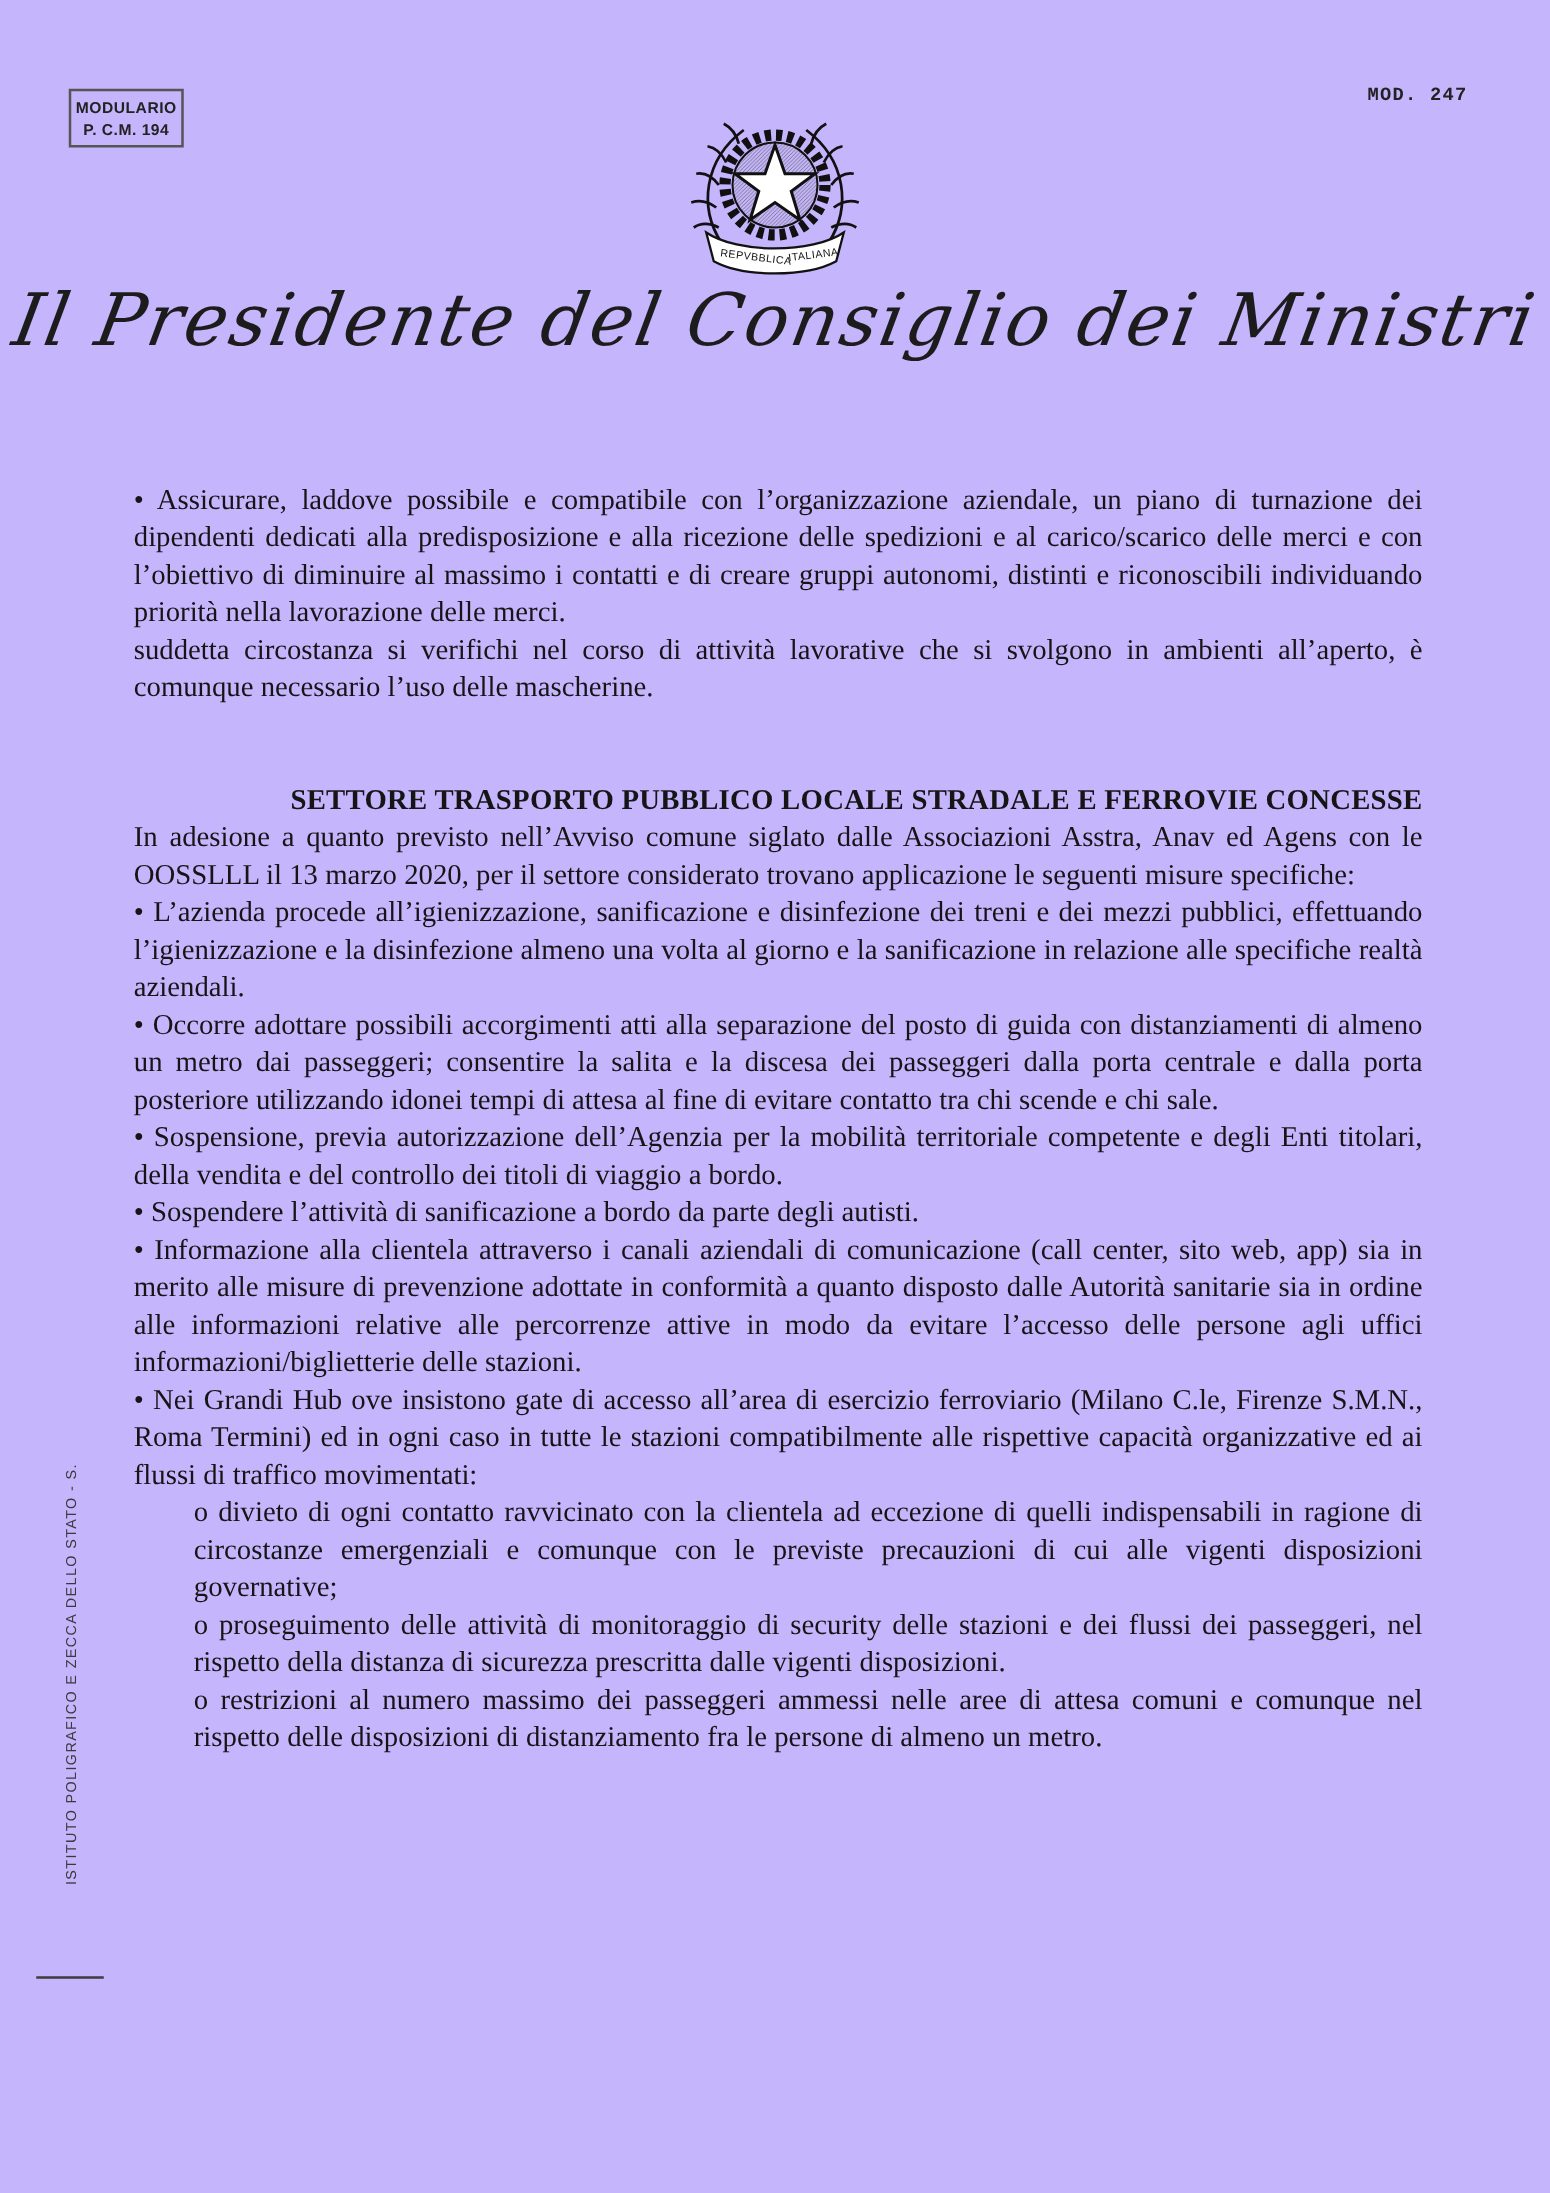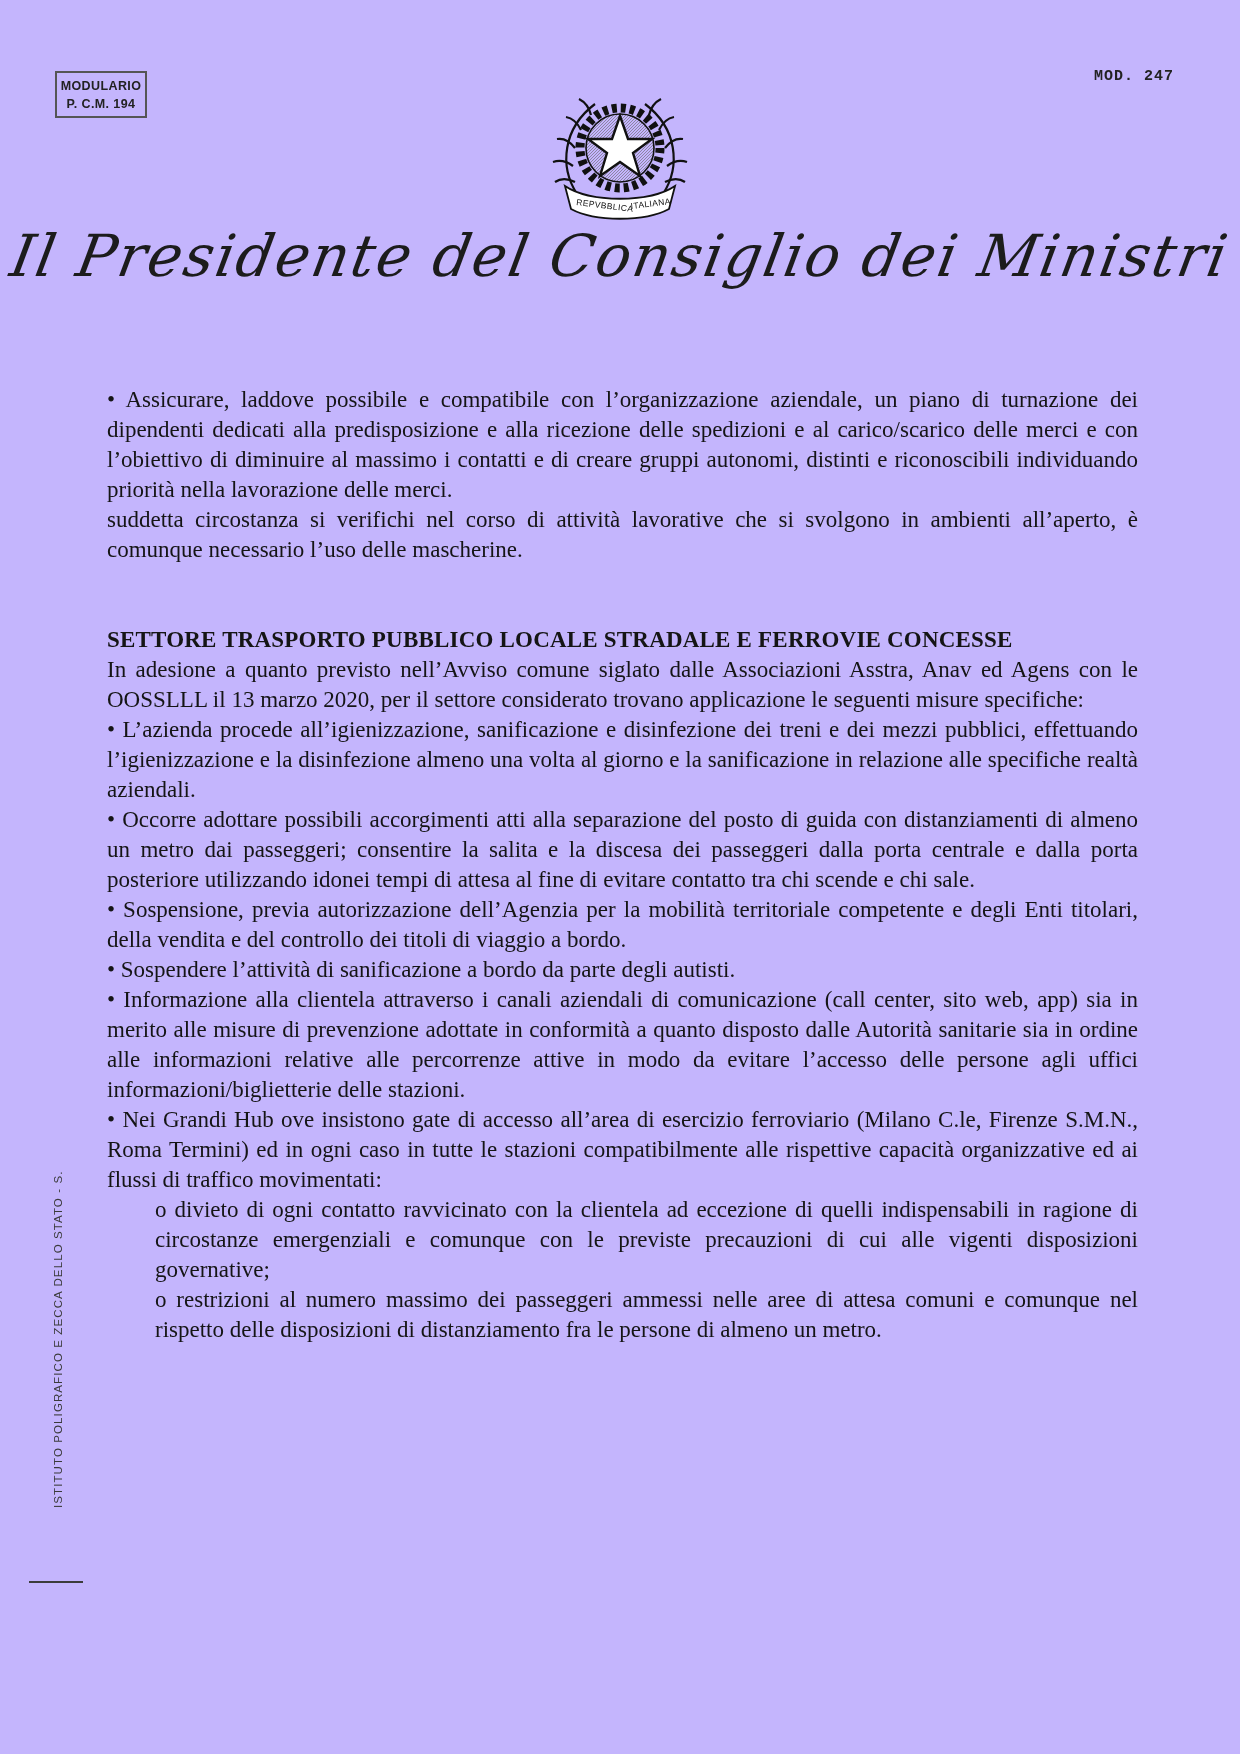--- a/index.html
+++ b/index.html
@@ -48,21 +48,21 @@
   
   .body-text{
     position:absolute;left:107px;top:385px;width:1031px;
     font-size:23px;line-height:30px;
     text-align:justify;
     color:#151515;
   }
   .body-p{margin:0;}
   .body-h{
     margin:0;font-weight:bold;letter-spacing:.2px;
-    text-align:left;
+    text-align:right;
   }
   .section-gap{margin-top:60px;}
   .sub-item{
     margin:0 0 0 48px;
     text-align:justify;
   }
   
   .printer-imprint{
     position:absolute;left:52px;top:1248px;height:260px;
     writing-mode:vertical-rl;
@@ -130,20 +130,21 @@
     <p class="body-p">suddetta circostanza si verifichi nel corso di attività lavorative che si svolgono in ambienti all’aperto, è comunque necessario l’uso delle mascherine.</p>
     <p class="body-h section-gap">SETTORE TRASPORTO PUBBLICO LOCALE STRADALE E FERROVIE CONCESSE</p>
     <p class="body-p">In adesione a quanto previsto nell’Avviso comune siglato dalle Associazioni Asstra, Anav ed Agens con le OOSSLLL il 13 marzo 2020, per il settore considerato trovano applicazione le seguenti misure specifiche:</p>
     <p class="body-p">• L’azienda procede all’igienizzazione, sanificazione e disinfezione dei treni e dei mezzi pubblici, effettuando l’igienizzazione e la disinfezione almeno una volta al giorno e la sanificazione in relazione alle specifiche realtà aziendali.</p>
     <p class="body-p">• Occorre adottare possibili accorgimenti atti alla separazione del posto di guida con distanziamenti di almeno un metro dai passeggeri; consentire la salita e la discesa dei passeggeri dalla porta centrale e dalla porta posteriore utilizzando idonei tempi di attesa al fine di evitare contatto tra chi scende e chi sale.</p>
     <p class="body-p">• Sospensione, previa autorizzazione dell’Agenzia per la mobilità territoriale competente e degli Enti titolari, della vendita e del controllo dei titoli di viaggio a bordo.</p>
     <p class="body-p">• Sospendere l’attività di sanificazione a bordo da parte degli autisti.</p>
     <p class="body-p">• Informazione alla clientela attraverso i canali aziendali di comunicazione (call center, sito web, app) sia in merito alle misure di prevenzione adottate in conformità a quanto disposto dalle Autorità sanitarie sia in ordine alle informazioni relative alle percorrenze attive in modo da evitare l’accesso delle persone agli uffici informazioni/biglietterie delle stazioni.</p>
     <p class="body-p">• Nei Grandi Hub ove insistono gate di accesso all’area di esercizio ferroviario (Milano C.le, Firenze S.M.N., Roma Termini) ed in ogni caso in tutte le stazioni compatibilmente alle rispettive capacità organizzative ed ai flussi di traffico movimentati:</p>
     <p class="sub-item">o divieto di ogni contatto ravvicinato con la clientela ad eccezione di quelli indispensabili in ragione di circostanze emergenziali e comunque con le previste precauzioni di cui alle vigenti disposizioni governative;</p>
+    <p class="sub-item">o proseguimento delle attività di monitoraggio di security delle stazioni e dei flussi dei passeggeri, nel rispetto della distanza di sicurezza prescritta dalle vigenti disposizioni.</p>
     <p class="sub-item">o restrizioni al numero massimo dei passeggeri ammessi nelle aree di attesa comuni e comunque nel rispetto delle disposizioni di distanziamento fra le persone di almeno un metro.</p>
   </div>
 
   <div class="printer-imprint">ISTITUTO POLIGRAFICO E ZECCA DELLO STATO - S.</div>
 
   <div class="margin-rule"></div>
 
 </div>
 
 </body></html>

